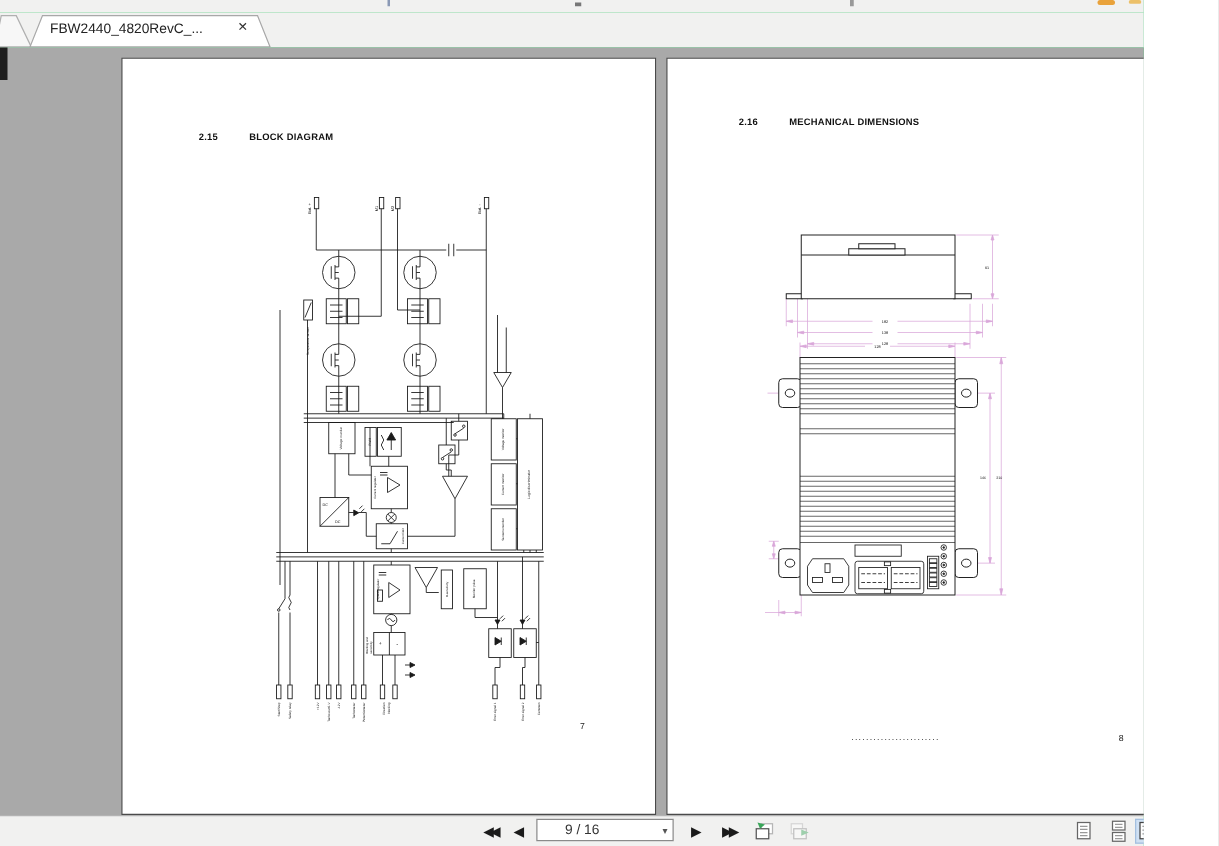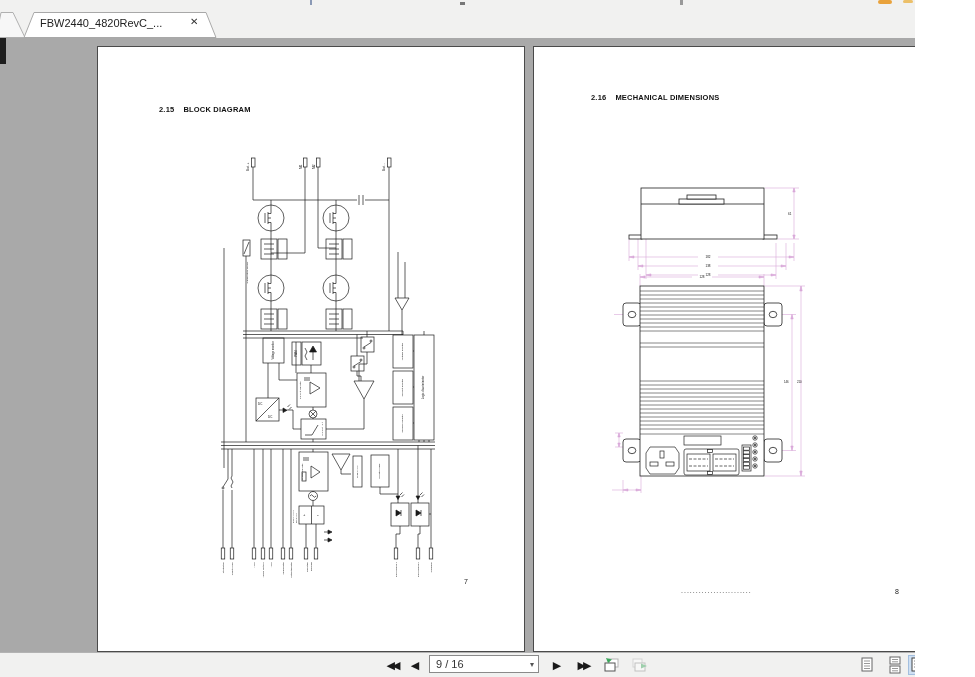--- a/index.html
+++ b/index.html
@@ -17,38 +17,38 @@
   #tab-title-text{position:absolute;left:40px;top:7px;font-size:11px;color:#222;width:145px;
      white-space:nowrap;overflow:hidden;}
   #tab-close{position:absolute;left:190px;top:6px;font-size:10px;color:#333;cursor:default;}
 
   
   #doc-area{left:0;top:38px;width:975px;height:614px;background:#a9a9a9;}
   #left-notch{left:0;top:0;width:6px;height:26px;background:#1e1e1e;}
   .page{position:absolute;top:8px;height:606px;background:#fff;border:1px solid #4a4a4a;box-sizing:border-box;}
   #page-left{left:97px;width:428px;}
   #page-right{left:533px;width:424px;}
-  .heading{position:absolute;display:flex;gap:9px;font-size:7.5px;font-weight:bold;color:#111;letter-spacing:.2px;}
+  .heading{position:absolute;display:flex;gap:25px;font-size:7.5px;font-weight:bold;color:#111;letter-spacing:.2px;}
   #heading-left{left:61px;top:58px;}
   #heading-right{left:57px;top:46px;}
   .pagenum{position:absolute;font-size:7px;color:#222;}
   #pagenum-left{left:366px;top:531px;}
   #pagenum-right{left:361px;top:541px;}
   #footer-dots{position:absolute;left:147px;top:540px;font-size:7px;letter-spacing:1px;color:#333;}
 
   svg text{font-family:"Liberation Sans",sans-serif;fill:#111;}
 
   
   #bottombar{left:0;top:652px;width:975px;height:25px;background:#f1f1f0;border-top:1px solid #b3b3b3;box-sizing:border-box;}
   .nav-btn{position:absolute;top:3px;height:18px;display:flex;align-items:center;justify-content:center;
      color:#1a1a1a;font-size:11px;cursor:default;}
   .tight{letter-spacing:-3px;padding-right:3px;}
   #page-combo{position:absolute;left:429px;top:2px;width:110px;height:18px;background:#fff;
      border:1px solid #8a8a8a;box-sizing:border-box;font-size:11px;color:#333;display:flex;align-items:center;}
-  #page-combo .val{padding-left:6px;flex:1;}
+  #page-combo .val{padding-left:22px;flex:1;}
   #page-combo .caret{font-size:8px;color:#555;padding-right:4px;}
   .icon-btn{position:absolute;top:2px;width:22px;height:20px;display:flex;align-items:center;justify-content:center;}
   .icon-btn.active{background:#cfe0f3;border:1px solid #a3bfdf;box-sizing:border-box;}
 </style>
 </head>
 <body>
 
 <div id="app">
 
   <div id="toolbar-sliver" class="abs">

